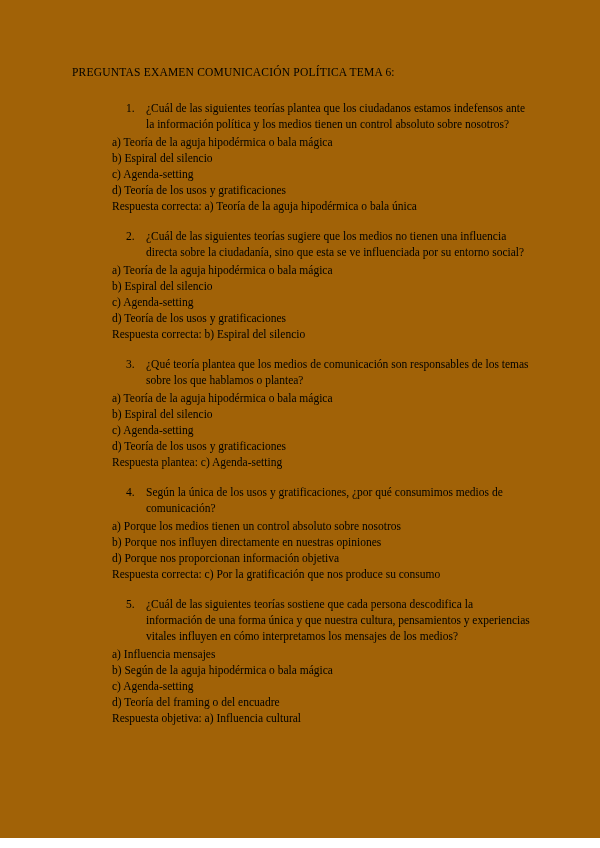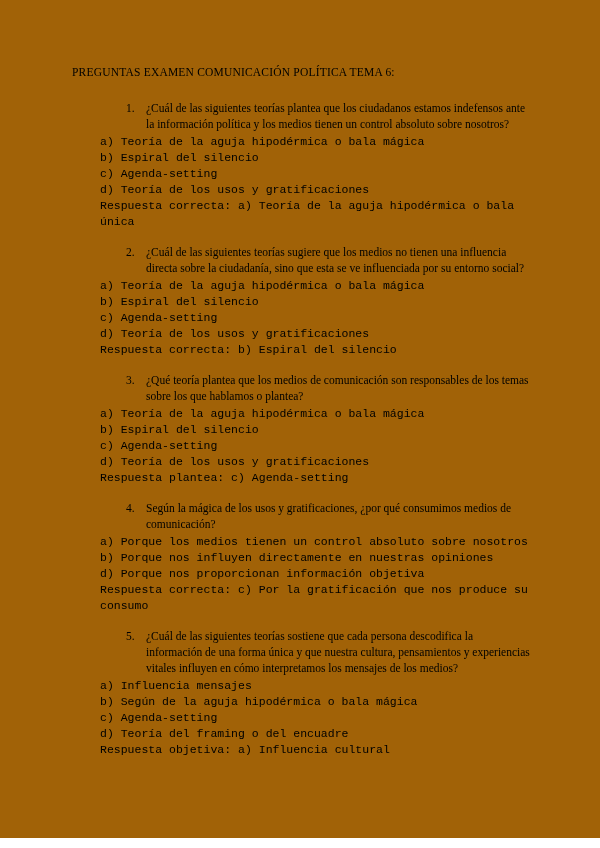--- a/index.html
+++ b/index.html
@@ -33,22 +33,21 @@
     display: flex;
     margin: 0 0 2px 54px;
   }
   .qnum {
     flex: 0 0 20px;
   }
   .qtext {
     flex: 1 1 auto;
   }
   .option, .answer {
-    margin-left: 28px;
-    font-family: Liberation Mono, monospace;
+    margin-left: 40px;
   }
 </style>
 </head>
 <body>
 
 <div class="page">
 
   <p class="title">PREGUNTAS EXAMEN COMUNICACIÓN POLÍTICA TEMA 6:</p>
 
   <div class="question-block">
@@ -83,21 +82,21 @@
     <div class="option">a) Teoría de la aguja hipodérmica o bala mágica</div>
     <div class="option">b) Espiral del silencio</div>
     <div class="option">c) Agenda-setting</div>
     <div class="option">d) Teoría de los usos y gratificaciones</div>
     <div class="answer">Respuesta plantea: c) Agenda-setting</div>
   </div>
 
   <div class="question-block">
     <div class="question">
       <span class="qnum">4.</span>
-      <span class="qtext">Según la mágica de los usos y gratificaciones, ¿por qué consumimos medios de comunicación?</span>
+      <span class="qtext">Según la única de los usos y gratificaciones, ¿por qué consumimos medios de comunicación?</span>
     </div>
     <div class="option">a) Porque los medios tienen un control absoluto sobre nosotros</div>
     <div class="option">b) Porque nos influyen directamente en nuestras opiniones</div>
     <div class="option">d) Porque nos proporcionan información objetiva</div>
     <div class="answer">Respuesta correcta: c) Por la gratificación que nos produce su consumo</div>
   </div>
 
   <div class="question-block">
     <div class="question">
       <span class="qnum">5.</span>

